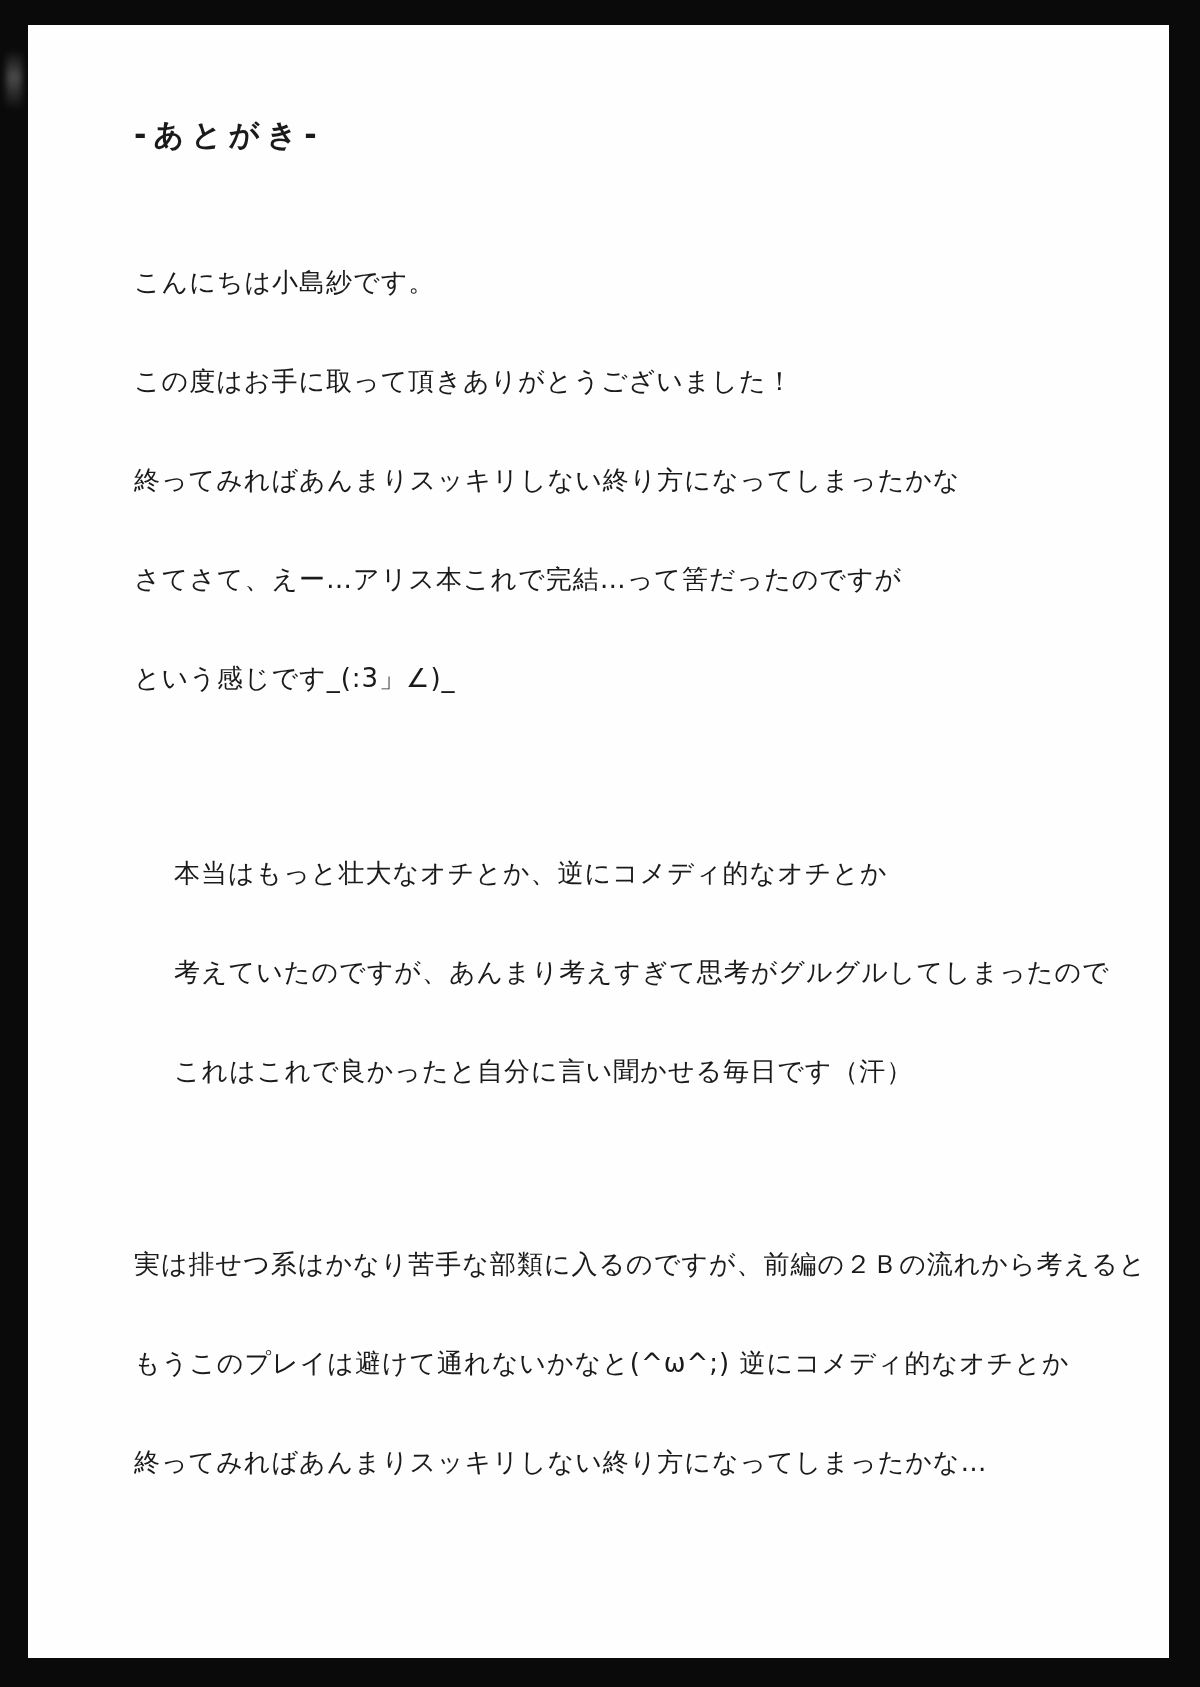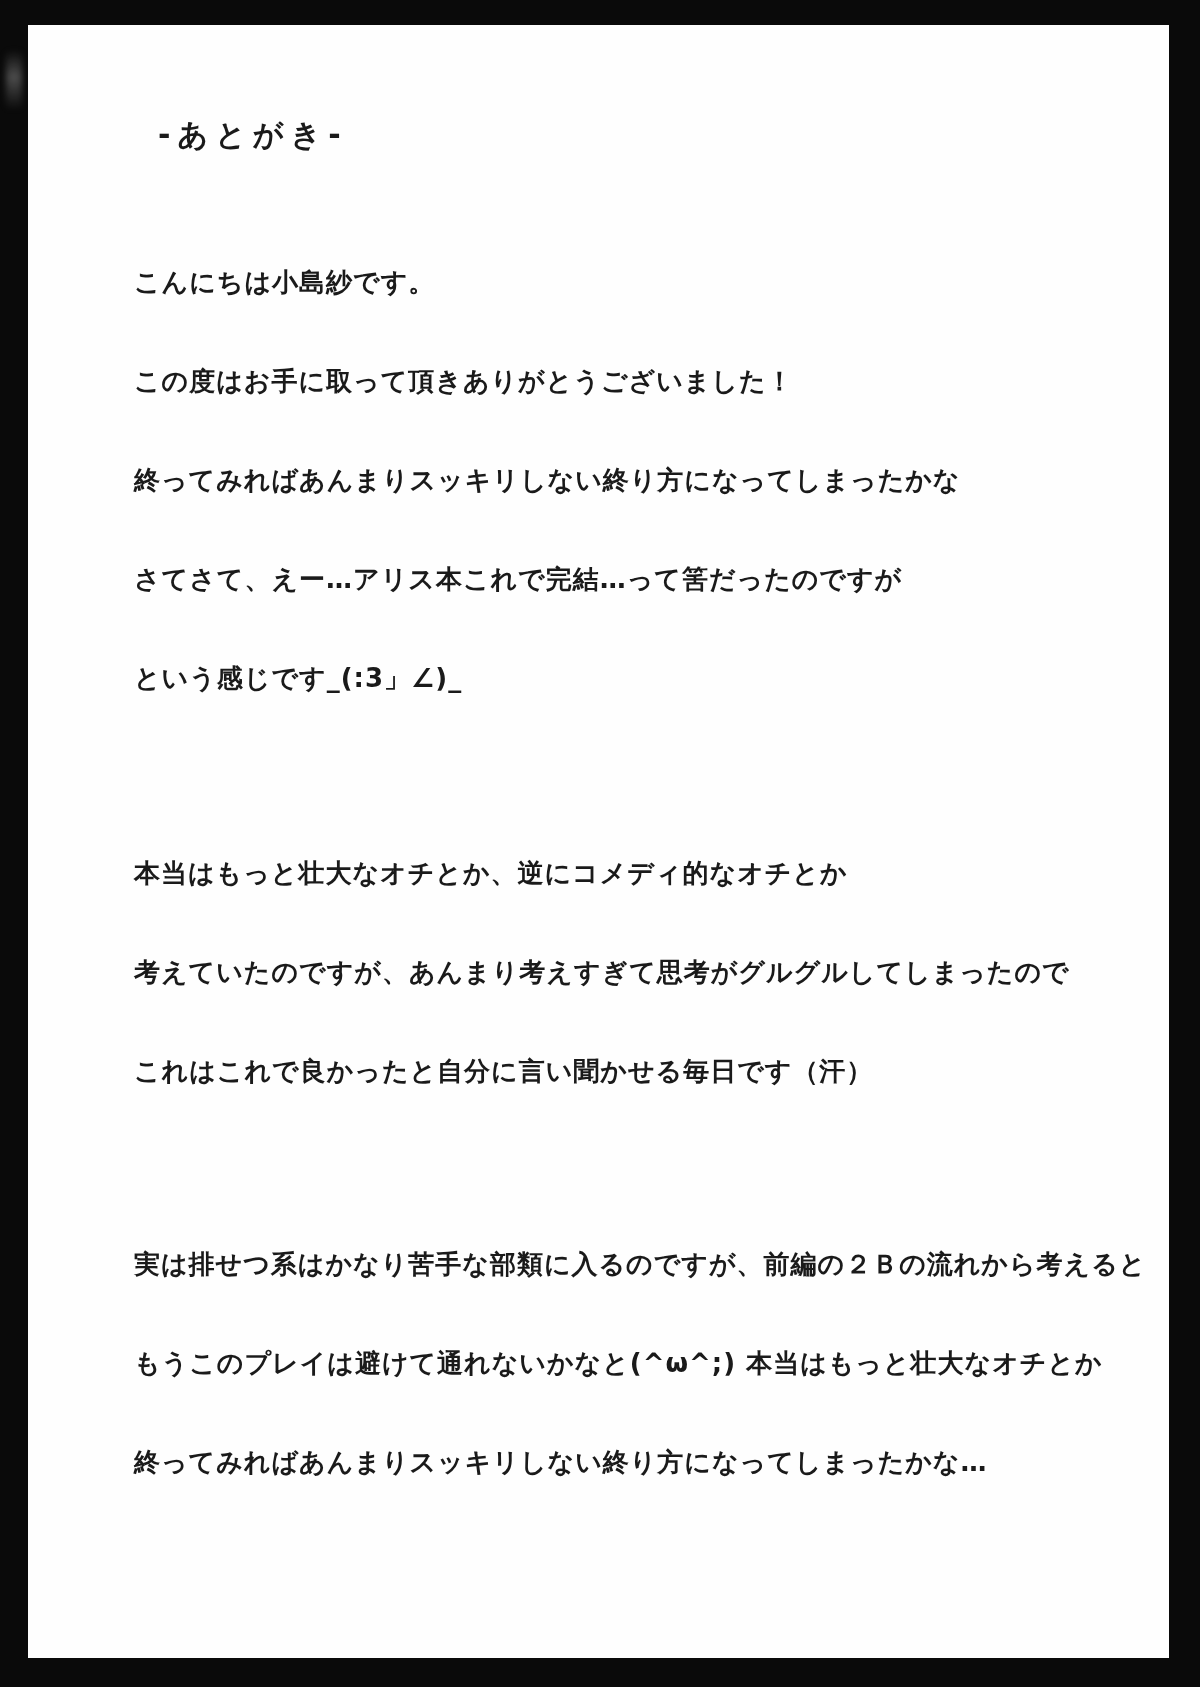--- a/index.html
+++ b/index.html
@@ -37,33 +37,31 @@
   }
   .content {
     padding: 90px 30px 0 106px;
   }
   .section-title {
     font-size: 30px;
     line-height: 40px;
     font-weight: bold;
     letter-spacing: 7px;
     white-space: pre;
-    margin-left: 24px;
   }
   .afterword-title { margin-bottom: 45px; }
   .para {
     font-size: 26px;
     line-height: 33px;
     letter-spacing: 1px;
     white-space: pre;
-    font-weight: bold;
   }
   .para .line { min-height: 33px; }
   .p1 { margin-bottom: 30px; }
-  .p2 { margin-bottom: 28px; }
+  .p2 { margin-bottom: 28px; margin-left: 40px; }
   .p3 { margin-bottom: 20px; }
 </style>
 </head>
 <body>
 
 <div class="scan-frame">
   <div class="scan-smudge"></div>
   <div class="page">
     <div class="content">
 
@@ -78,19 +76,19 @@
       </div>
 
       <div class="para p2">
         <div class="line">本当はもっと壮大なオチとか、逆にコメディ的なオチとか</div>
         <div class="line">考えていたのですが、あんまり考えすぎて思考がグルグルしてしまったので</div>
         <div class="line">これはこれで良かったと自分に言い聞かせる毎日です（汗）</div>
       </div>
 
       <div class="para p3">
         <div class="line">実は排せつ系はかなり苦手な部類に入るのですが、前編の２Ｂの流れから考えると</div>
-        <div class="line">もうこのプレイは避けて通れないかなと(^ω^;) 本当はもっと壮大なオチとか</div>
+        <div class="line">もうこのプレイは避けて通れないかなと(^ω^;) 逆にコメディ的なオチとか</div>
         <div class="line">終ってみればあんまりスッキリしない終り方になってしまったかな…</div>
       </div>
 
     </div>
   </div>
 </div>
 
 </body></html>

